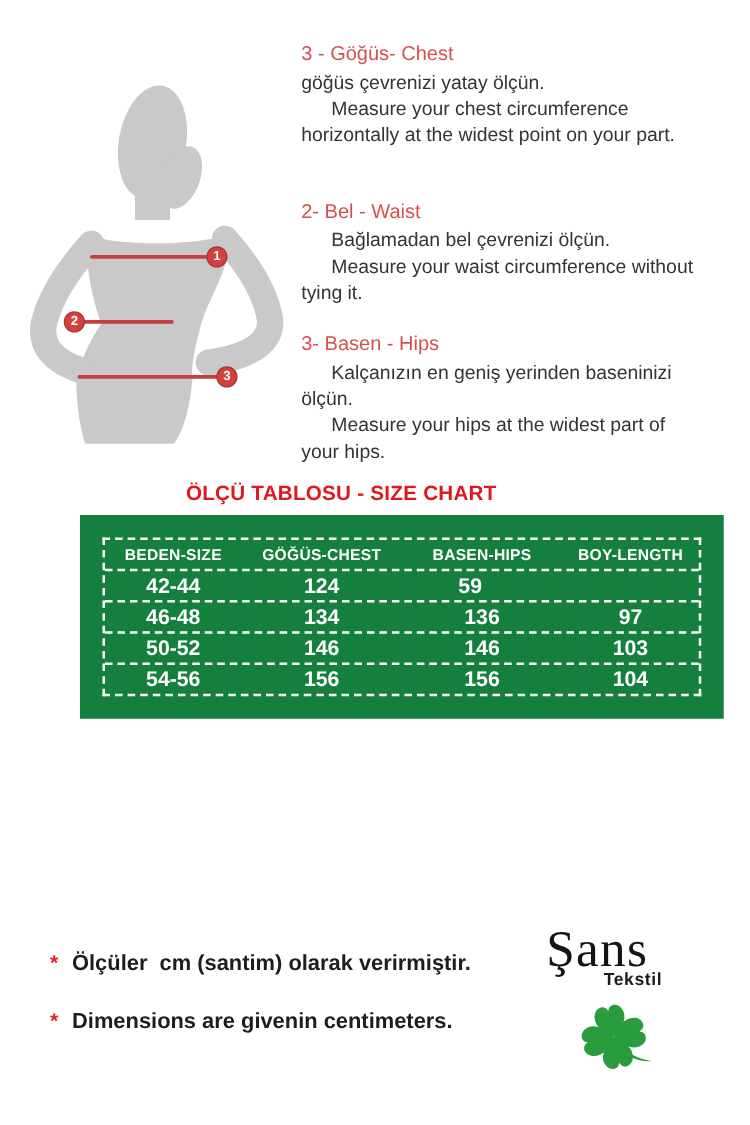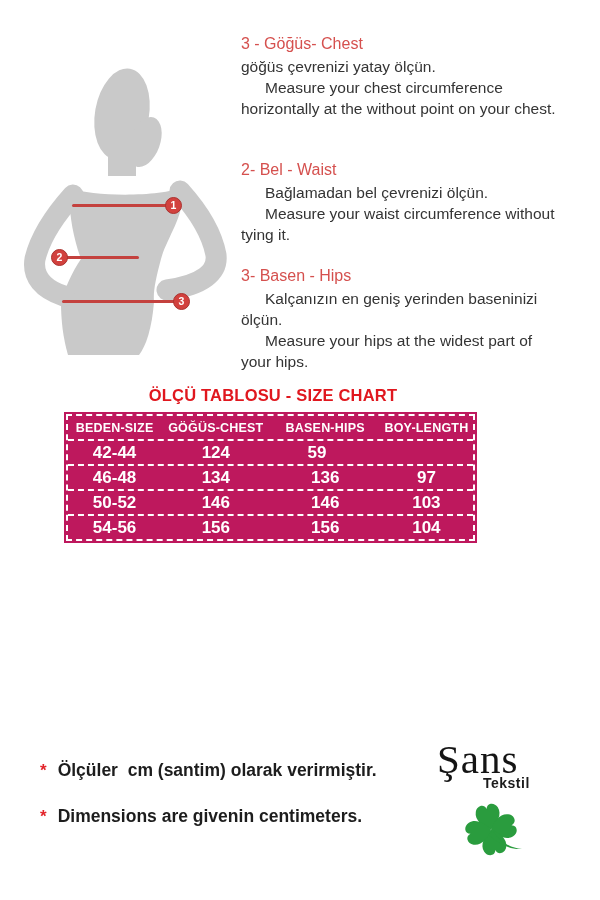--- a/index.html
+++ b/index.html
@@ -35,22 +35,22 @@
   .sec-heading{color:#d5504e;font-size:16px;line-height:21px;margin-bottom:2px;}
   .sec-line{color:#343434;font-size:15.5px;line-height:21px;}
   .sec-line.indent{padding-left:24px;}
 
   
   .chart-title{
     position:absolute;left:63px;top:386px;width:420px;text-align:center;
     font-size:16.5px;font-weight:bold;color:#e0171e;letter-spacing:0.2px;
   }
   .size-table{
-    position:absolute;left:64px;top:412px;width:413px;
-    background:#be185d;padding:2px;box-sizing:border-box;
+    position:absolute;left:64px;top:412px;width:515px;
+    background:#15803d;padding:18px;box-sizing:border-box;
   }
   .t-inner{border:2px dashed #ffffff;}
   .t-row{display:flex;align-items:center;}
   .t-row + .t-row{border-top:2px dashed #ffffff;}
   .t-cell{box-sizing:border-box;text-align:center;color:#ffffff;font-weight:bold;}
   .t-cell.cw1{width:23%;}
   .t-cell.cw2{width:27%;}
   .t-cell.cw3{width:27%;}
   .t-cell.cw4{width:23%;}
   .t-header{height:23px;}
@@ -101,21 +101,21 @@
   <div class="mcircle c1">1</div>
   <div class="mcircle c2">2</div>
   <div class="mcircle c3">3</div>
 </div>
 
 <div class="instructions">
   <div class="sec s1">
     <div class="sec-heading">3 - Göğüs- Chest</div>
     <div class="sec-line">göğüs çevrenizi yatay ölçün.</div>
     <div class="sec-line indent">Measure your chest circumference</div>
-    <div class="sec-line">horizontally at the without point on your chest.</div>
+    <div class="sec-line">horizontally at the widest point on your part.</div>
   </div>
   <div class="sec s2">
     <div class="sec-heading">2- Bel - Waist</div>
     <div class="sec-line indent">Bağlamadan bel çevrenizi ölçün.</div>
     <div class="sec-line indent">Measure your waist circumference without</div>
     <div class="sec-line">tying it.</div>
   </div>
   <div class="sec s3">
     <div class="sec-heading">3- Basen - Hips</div>
     <div class="sec-line indent">Kalçanızın en geniş yerinden baseninizi</div>

